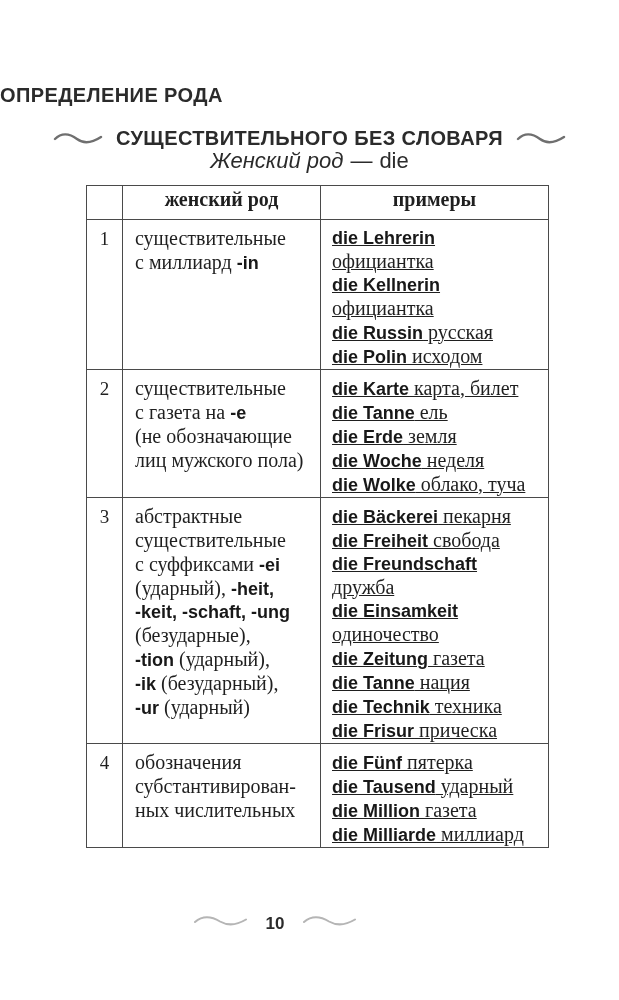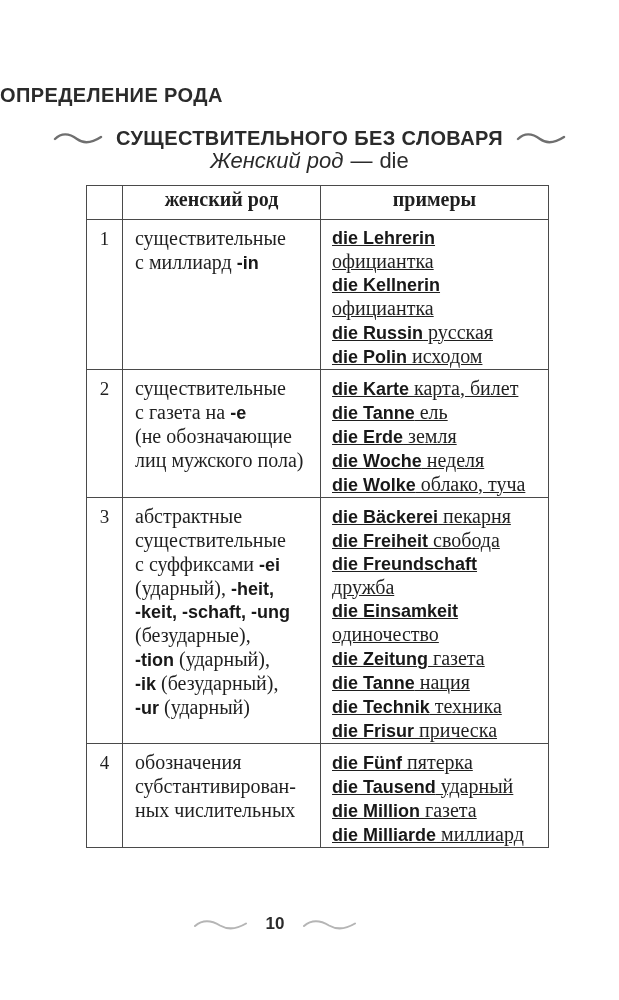--- a/index.html
+++ b/index.html
@@ -119,21 +119,21 @@
   tr.r3 td { height: 231px; }
   tr.r4 td { height: 96px; }
 
   
   .footer {
     position: absolute;
     top: 914px;
     left: 0;
     width: 550px;
     display: flex;
-    align-items: center;
+    align-items: flex-start;
     justify-content: center;
     gap: 18px;
   }
   .page-number {
     font-family: "Liberation Sans", sans-serif;
     font-weight: bold;
     font-size: 17px;
     color: #2b2b2b;
   }
 </style>

